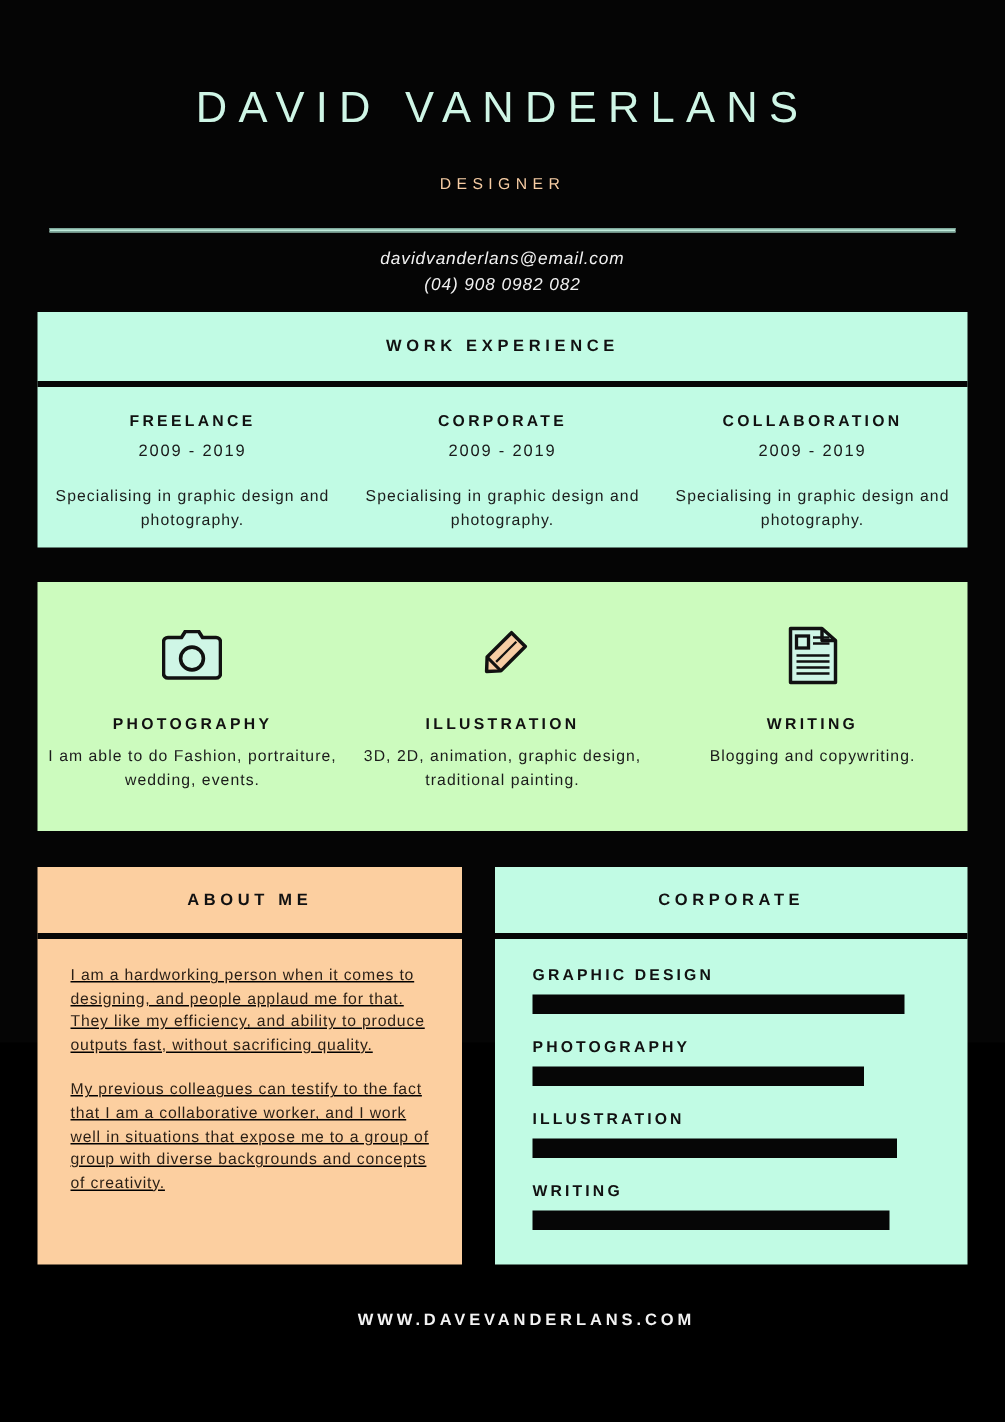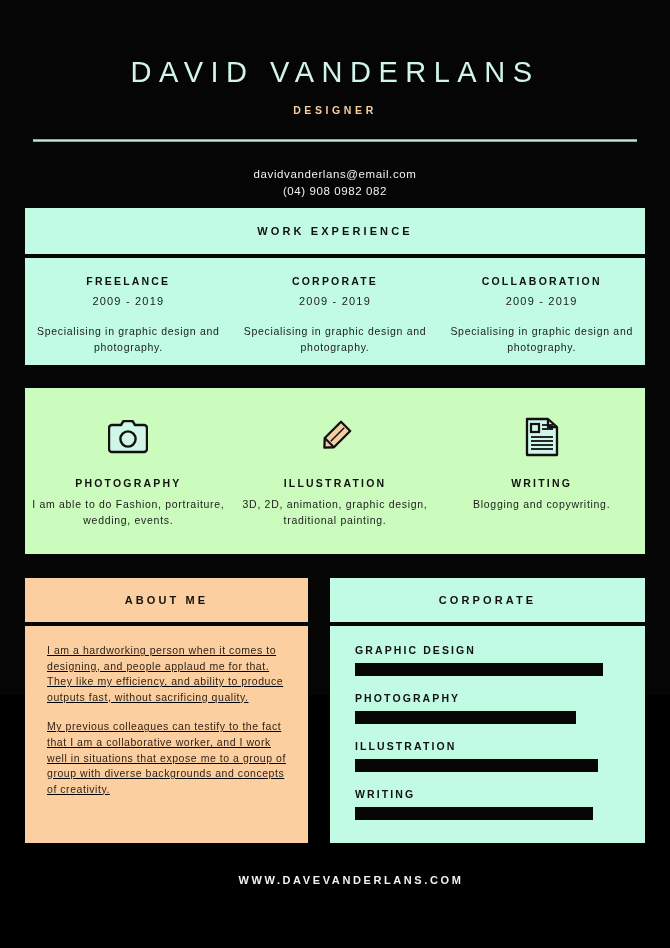--- a/index.html
+++ b/index.html
@@ -22,37 +22,37 @@
 
   .name {
     color:#CFF6E6;
     font-size:29px;
     font-weight:400;
     letter-spacing:7.5px;
     line-height:1;
   }
 
   .role {
-    margin-top:17px;
+    margin-top:30px;
     color:#F7CDA4;
     font-size:10.5px;
-    font-weight:700;
+    font-weight:400;
     letter-spacing:3.6px;
   }
 
   .rule {
     margin:23px auto 0 auto;
     width:604px;
     height:3px;
     background:#BFEBDB;
     border-top:1px solid #7fa99c;
     border-bottom:1px solid #7fa99c;
   }
 
-  .contact { margin-top:24px; }
+  .contact { margin-top:10px;font-style:italic; }
   .contact div {
     color:#F2F2F2;
     font-size:11.5px;
     letter-spacing:0.6px;
     line-height:17px;
   }
 
   
   .panel { position:absolute; background:#C1FBE4; }
 

